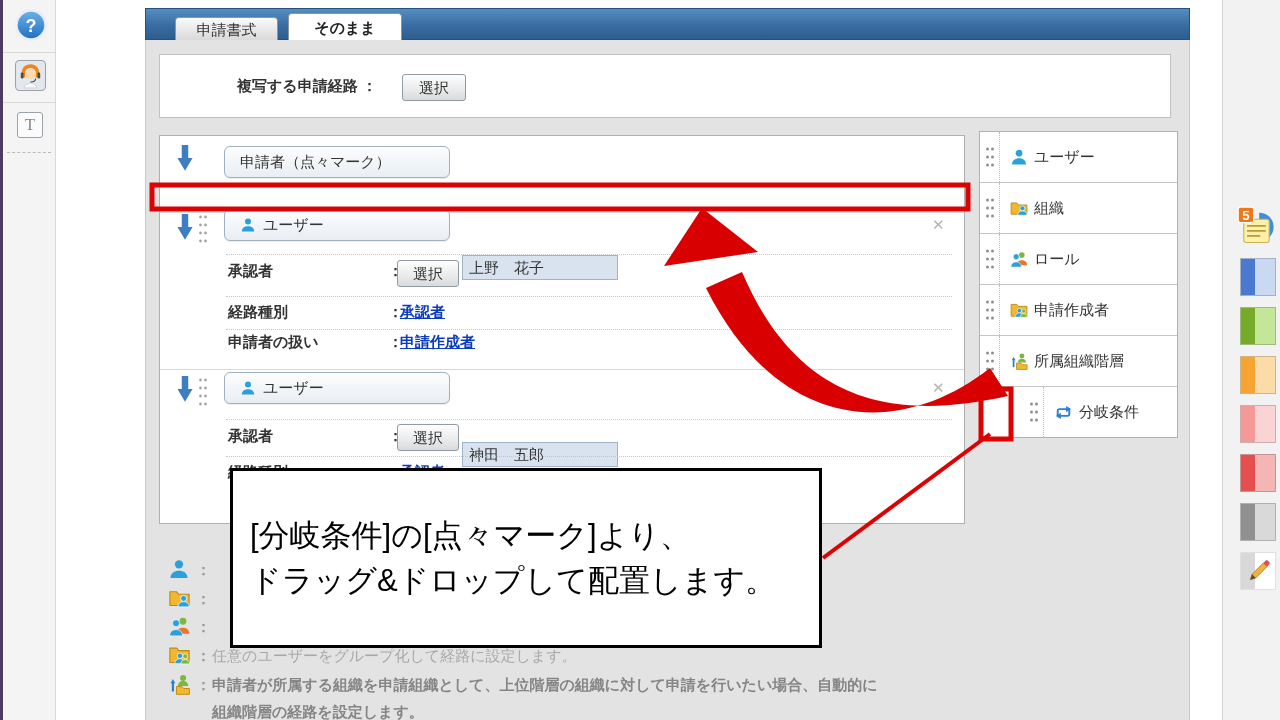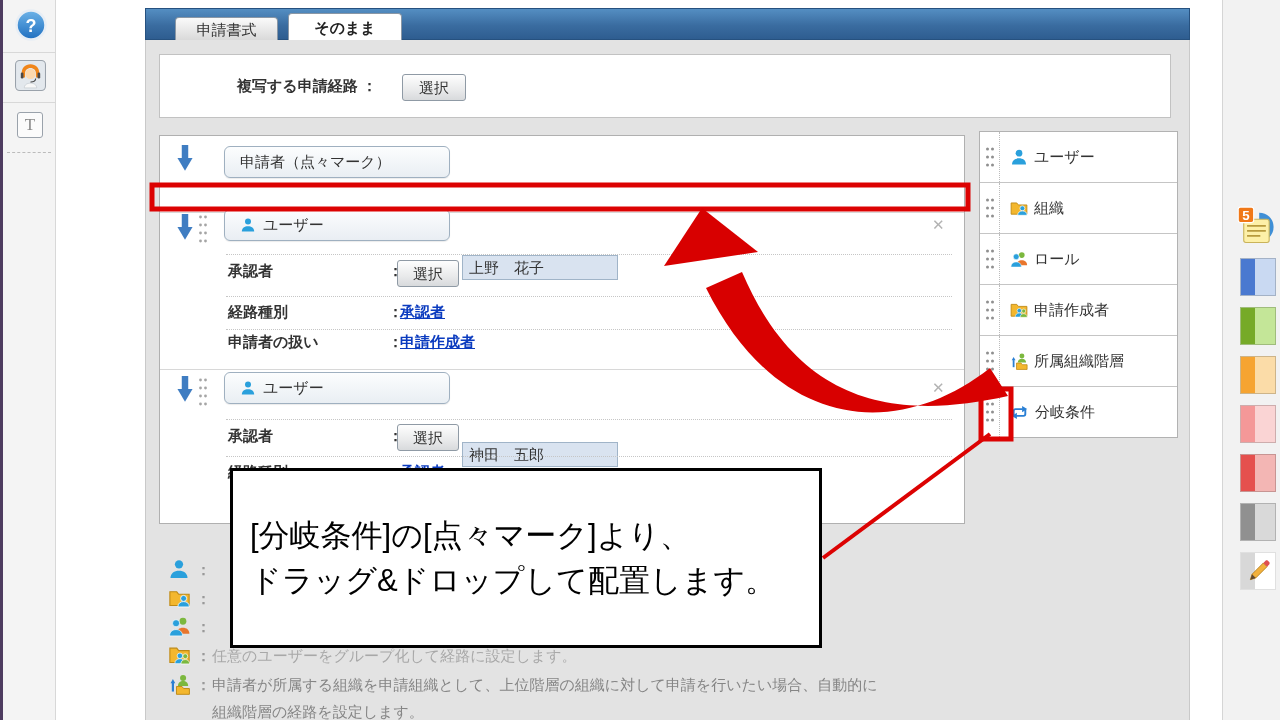--- a/index.html
+++ b/index.html
@@ -52,32 +52,32 @@
   .flink  { position:absolute; left:240px; font-size:15px; font-weight:bold; color:#0b3bbf;
     text-decoration:underline; cursor:pointer; }
   .sel-btn { width:62px; height:27px; line-height:25px; left:237px; }
   .fin { position:absolute; left:302px; width:156px; height:25px; background:#d9e3f0;
     border:1px solid #a0b4c8; font-size:15px; color:#333; line-height:23px; padding-left:6px; }
 
   
   #palette { left:834px; top:131px; width:199px; height:307px; border-color:#b2b2b2;
     display:flex; flex-direction:column; }
   .prow { flex:1; display:flex; align-items:center; border-bottom:1px solid #c5c5c5; background:#fff; }
-  .prow:last-child { border-bottom:none; }
+  .prow:last-child { border-bottom:none;margin-left:44px; }
   .pdots { width:20px; align-self:stretch; border-right:1px dotted #bbb;
     display:flex; align-items:center; justify-content:center; cursor:grab; }
   .picon { margin-left:10px; display:inline-flex; }
   .plabel { margin-left:6px; font-size:15px; color:#333; }
 
   
   .leg-icon { position:absolute; left:168px; }
   .leg-colon { position:absolute; left:196px; font-size:15px; font-weight:bold; color:#999; }
   .leg-text { position:absolute; left:212px; font-size:15px; }
   .leg-dim { color:#a8a8a8; }
-  .leg-mid { color:#858585; }
+  .leg-mid { color:#858585;font-weight:bold; }
 
   
   #right-bar { left:1222px; top:0; width:58px; height:720px; background:#f2f2f2; border-left:1px solid #d5d5d5; }
   .swatch { position:absolute; left:17px; width:36px; height:38px; border:1px solid rgba(0,0,0,.18); cursor:pointer; }
   .sw-half { position:absolute; left:0; top:0; width:40%; height:100%; }
 
   
   #overlay-svg { left:0; top:0; z-index:40; pointer-events:none; }
   #callout { left:230px; top:468px; width:592px; height:180px; background:#fff;
     border:3px solid #000; z-index:50; padding:42px 0 0 17px; }

